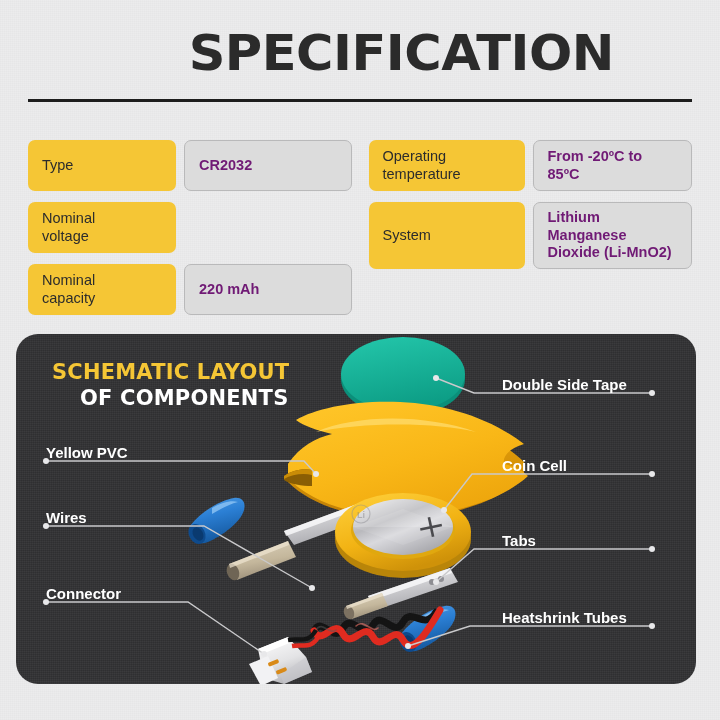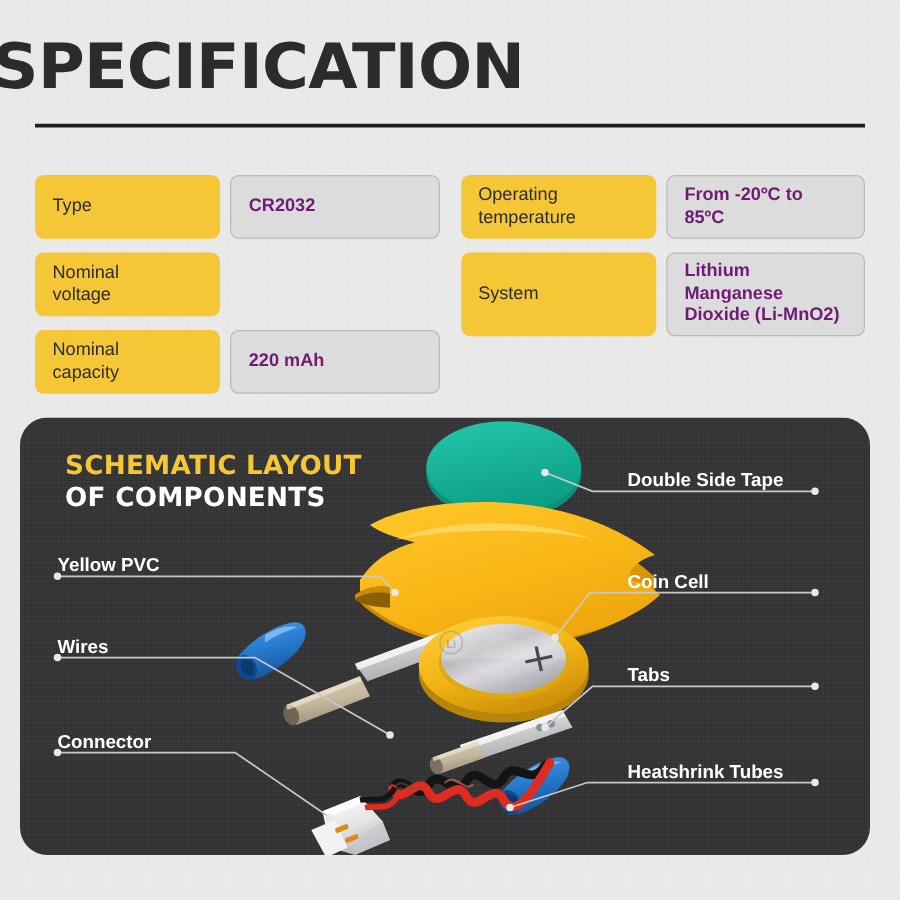--- a/index.html
+++ b/index.html
@@ -20,22 +20,22 @@
     inset: 0;
     background:
       repeating-linear-gradient(0deg, rgba(0,0,0,0.012) 0px, rgba(0,0,0,0.012) 1px, rgba(255,255,255,0.012) 1px, rgba(255,255,255,0.012) 2px),
       repeating-linear-gradient(90deg, rgba(0,0,0,0.010) 0px, rgba(0,0,0,0.010) 1px, rgba(255,255,255,0.010) 1px, rgba(255,255,255,0.010) 2px),
       #ececed;
   }
 
   
   #title-block {
     position: absolute;
-    left: 0; top: 28px; width: 592px;
-    text-align: left;
+    left: 16px; top: 28px; width: 592px;
+    text-align: right;
   }
   #page-title {
     font-family: "DejaVu Sans", sans-serif;
     font-weight: 900;
     font-size: 50px;
     letter-spacing: -0.5px;
     color: #2b2b2b;
     line-height: 1;
     margin: 0;
     transform: scaleX(1.02);
@@ -105,21 +105,21 @@
     line-height: 1.22;
   }
   .schem-title-line {
     font-family: "DejaVu Sans", sans-serif;
     font-weight: 900;
     font-size: 21px;
     letter-spacing: 0.2px;
     display: block;
   }
   .schem-title-1 { color: #f5c635; }
-  .schem-title-2 { color: #ffffff; }
+  .schem-title-2 { color: #ffffff; margin-left: 28px; }
 
   
   .callout-label {
     position: absolute;
     color: #ffffff;
     font-size: 15px;
     font-weight: 700;
     white-space: nowrap;
     font-family: "Liberation Sans", sans-serif;
   }

